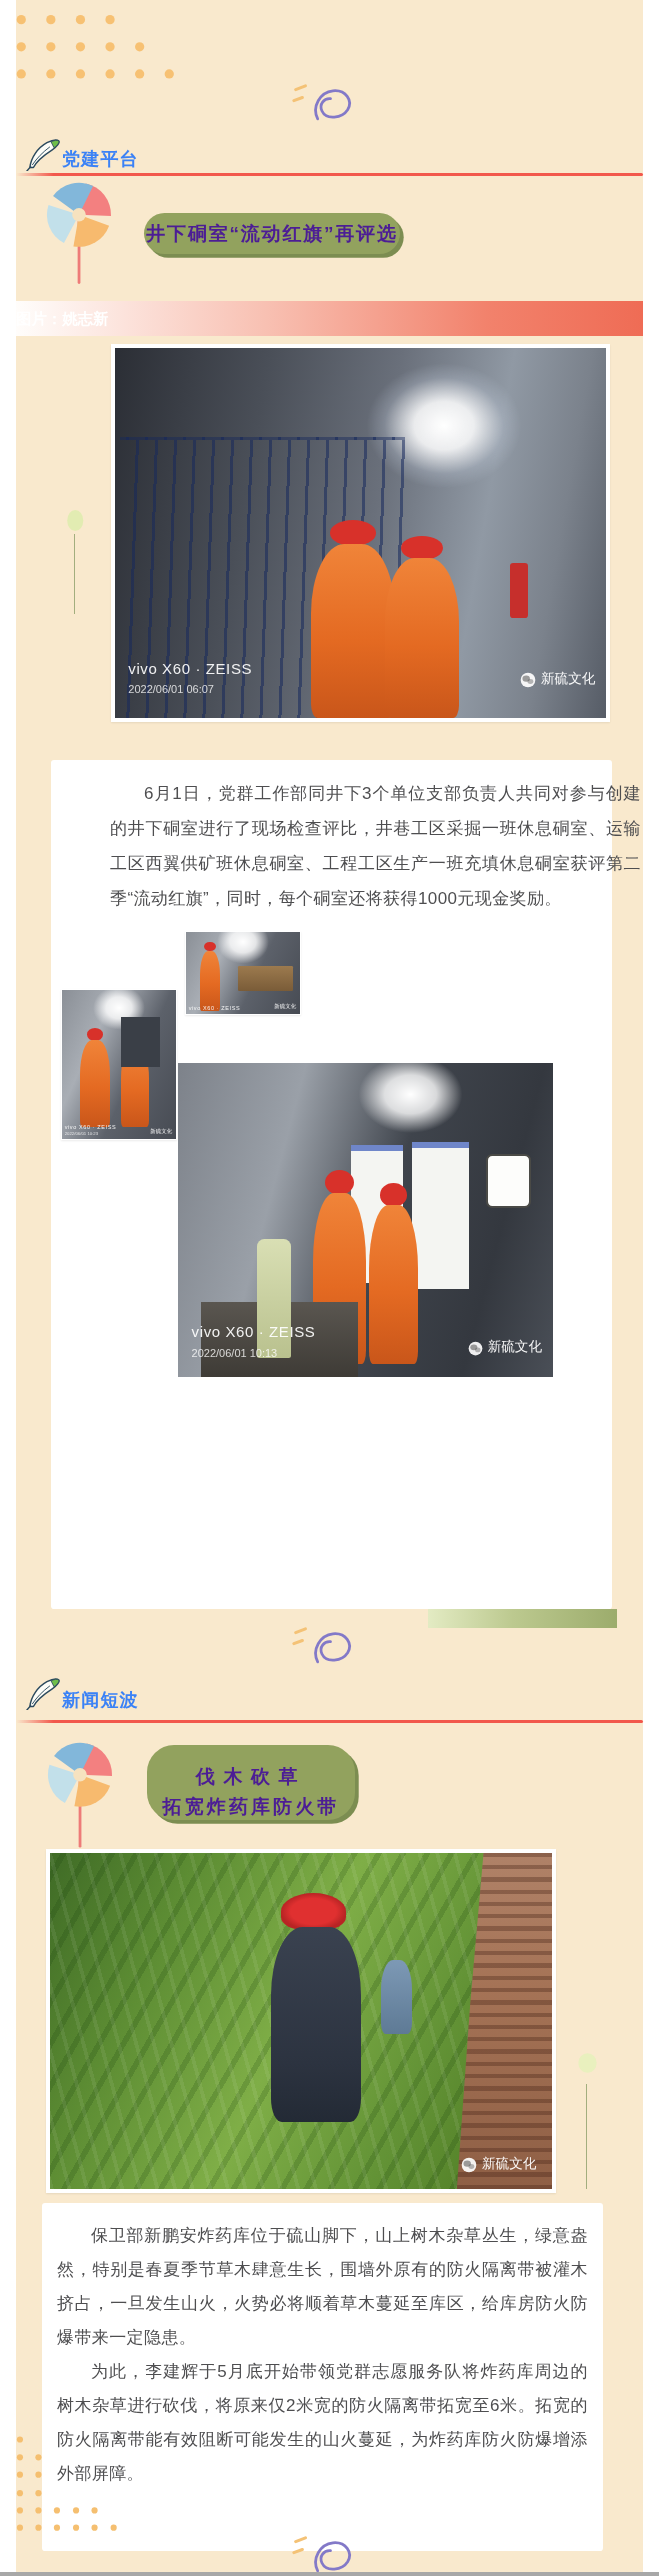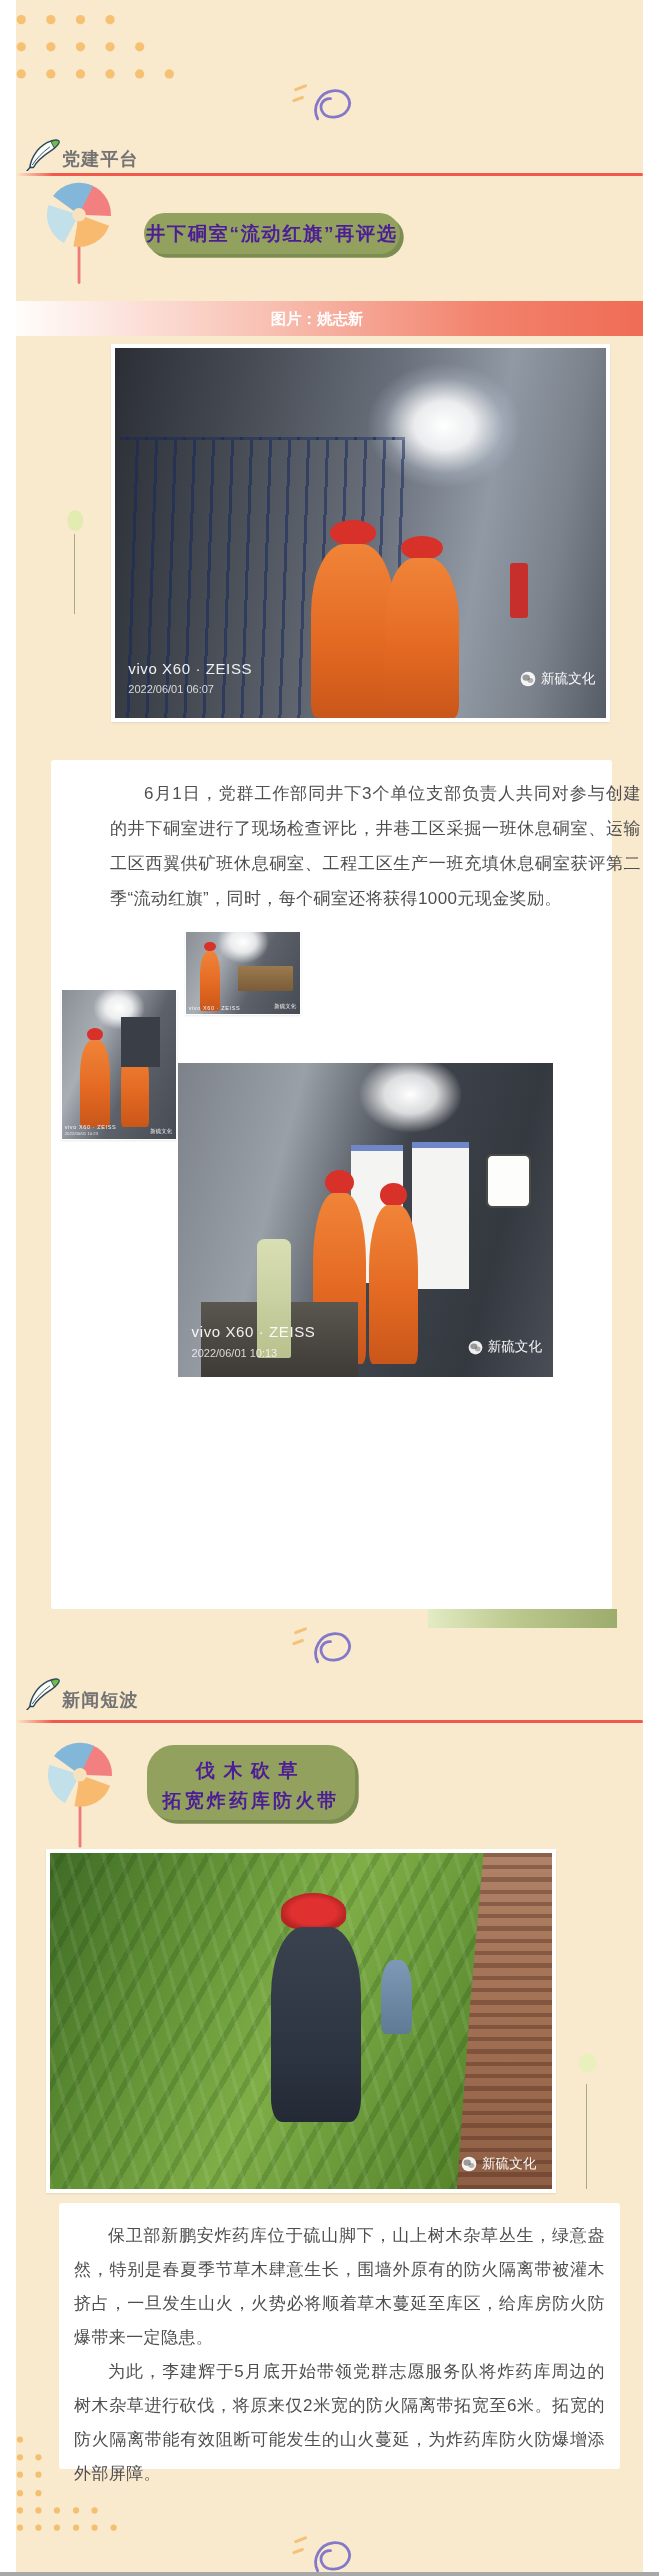--- a/index.html
+++ b/index.html
@@ -1,39 +1,39 @@
 <!DOCTYPE html>
 <html style="font-size:10px"><head>
 <meta charset="utf-8">
 <style>
   html,body{margin:0;padding:0;background:#e9e9e9;}
   #page{position:relative;width:659px;height:2576px;background:#ffffff;overflow:hidden;
         font-family:"Liberation Sans","DejaVu Sans",sans-serif;}
   .abs{position:absolute;}
   #cream-col{left:16px;top:0;width:627px;height:2572px;background:#F9E9CD;}
   
-  .sec-header{font-size:18px;font-weight:bold;color:#737373;letter-spacing:1.2px;}
+  .sec-header{font-size:18px;font-weight:bold;color:#3b82f6;letter-spacing:1.2px;}
   .red-line{width:627px;height:2.5px;border-radius:1.8px;
             background:linear-gradient(90deg,rgba(255,255,255,0) 0%, #F2584C 6%, #F2584C 100%);}
   
   .pill{background:#92A25E;box-shadow:3.7px 3.7px 0 #7C8D51;color:#4c1d95;font-weight:bold;text-align:center;}
   .pill1{width:256px;height:41px;border-radius:21px;line-height:41px;font-size:19px;letter-spacing:1.8px;}
-  .pill2{width:208px;height:75px;border-radius:27px;font-size:19px;letter-spacing:3.1px;padding-top:11px;box-sizing:border-box;}
+  .pill2{width:208px;height:75px;border-radius:27px;font-size:19px;letter-spacing:3.1px;padding-top:17px;box-sizing:border-box;}
   .pill2 div{height:30px;line-height:30px;}
   
   #credit-bar{left:16px;top:301px;width:627px;height:35px;
     background:linear-gradient(90deg,#FFFDFB 0%,#F8C0B2 40%,#F2826C 75%,#EF6C55 100%);
-    color:#fff;font-size:15.4px;font-weight:bold;line-height:35px;text-align:center;box-sizing:border-box;padding-right:25px;}
+    color:#fff;font-size:15.4px;font-weight:bold;line-height:35px;text-align:left;box-sizing:border-box;padding-right:25px;}
   
   .pframe{background:#ffffff;padding:3.7px;box-sizing:border-box;box-shadow:0 0.6px 1.8px rgba(0,0,0,.08);}
   .photo{position:relative;width:100%;height:100%;overflow:hidden;}
   .wm-left{position:absolute;left:13.6px;bottom:23.4px;color:rgba(255,255,255,.92);}
   .wm-cam{font-size:15px;letter-spacing:0.6px;}
   .wm-time{font-size:11px;margin-top:6.2px;opacity:.85;}
-  .wm-brand{position:absolute;right:11px;bottom:30px;display:flex;align-items:center;gap:5px;
+  .wm-brand{position:absolute;right:11px;bottom:30px;display:flex;align-items:flex-end;gap:5px;
             color:rgba(255,255,255,.95);font-size:13.6px;}
   .wm-tiny .wm-cam{font-size:5.5px;} .wm-tiny .wm-time{font-size:4.3px;margin-top:1.2px;}
   .wm-brand.tiny{font-size:5.5px;gap:1.8px;right:3.7px;bottom:3.7px;}
   
   .card{background:#ffffff;border-radius:3.1px;}
   .body-text{font-size:17px;line-height:35px;color:#4E4E50;letter-spacing:0.4px;text-align:justify;}
   .body-text p{margin:0;text-indent:2em;}
   
   .mine1{background:
      radial-gradient(99px 80px at 67% 21%, #ffffff 0%, rgba(255,255,255,.85) 30%, rgba(205,215,230,.25) 60%, transparent 78%),
@@ -271,21 +271,21 @@
         <span>新硫文化</span>
       </div>
     </div>
   </div>
 
   <svg class="abs" style="left:577px;top:2052px;" width="21" height="22" viewBox="0 0 34 36">
     <ellipse cx="17" cy="18" rx="15" ry="16" fill="#E9F0BE"></ellipse>
   </svg>
   <div class="abs deco-line" style="left:586px;top:2084px;height:105px;"></div>
 
-  <div class="abs card" style="left:59px;top:2203px;width:561px;height:266px;">
+  <div class="abs card" style="left:42px;top:2203px;width:561px;height:348px;">
     <div class="abs body-text" style="left:15px;top:16px;width:531px;line-height:34px;">
       <p>保卫部新鹏安炸药库位于硫山脚下，山上树木杂草丛生，绿意盎然，特别是春夏季节草木肆意生长，围墙外原有的防火隔离带被灌木挤占，一旦发生山火，火势必将顺着草木蔓延至库区，给库房防火防爆带来一定隐患。</p>
       <p>为此，李建辉于5月底开始带领党群志愿服务队将炸药库周边的树木杂草进行砍伐，将原来仅2米宽的防火隔离带拓宽至6米。拓宽的防火隔离带能有效阻断可能发生的山火蔓延，为炸药库防火防爆增添外部屏障。</p>
     </div>
   </div>
 
   <svg class="abs" style="left:15px;top:2432px;" width="111" height="105" viewBox="0 0 180 170">
     <g fill="#F5BF70">
       <circle cx="8" cy="12" r="5"></circle>
       <circle cx="8" cy="41" r="5"></circle>

